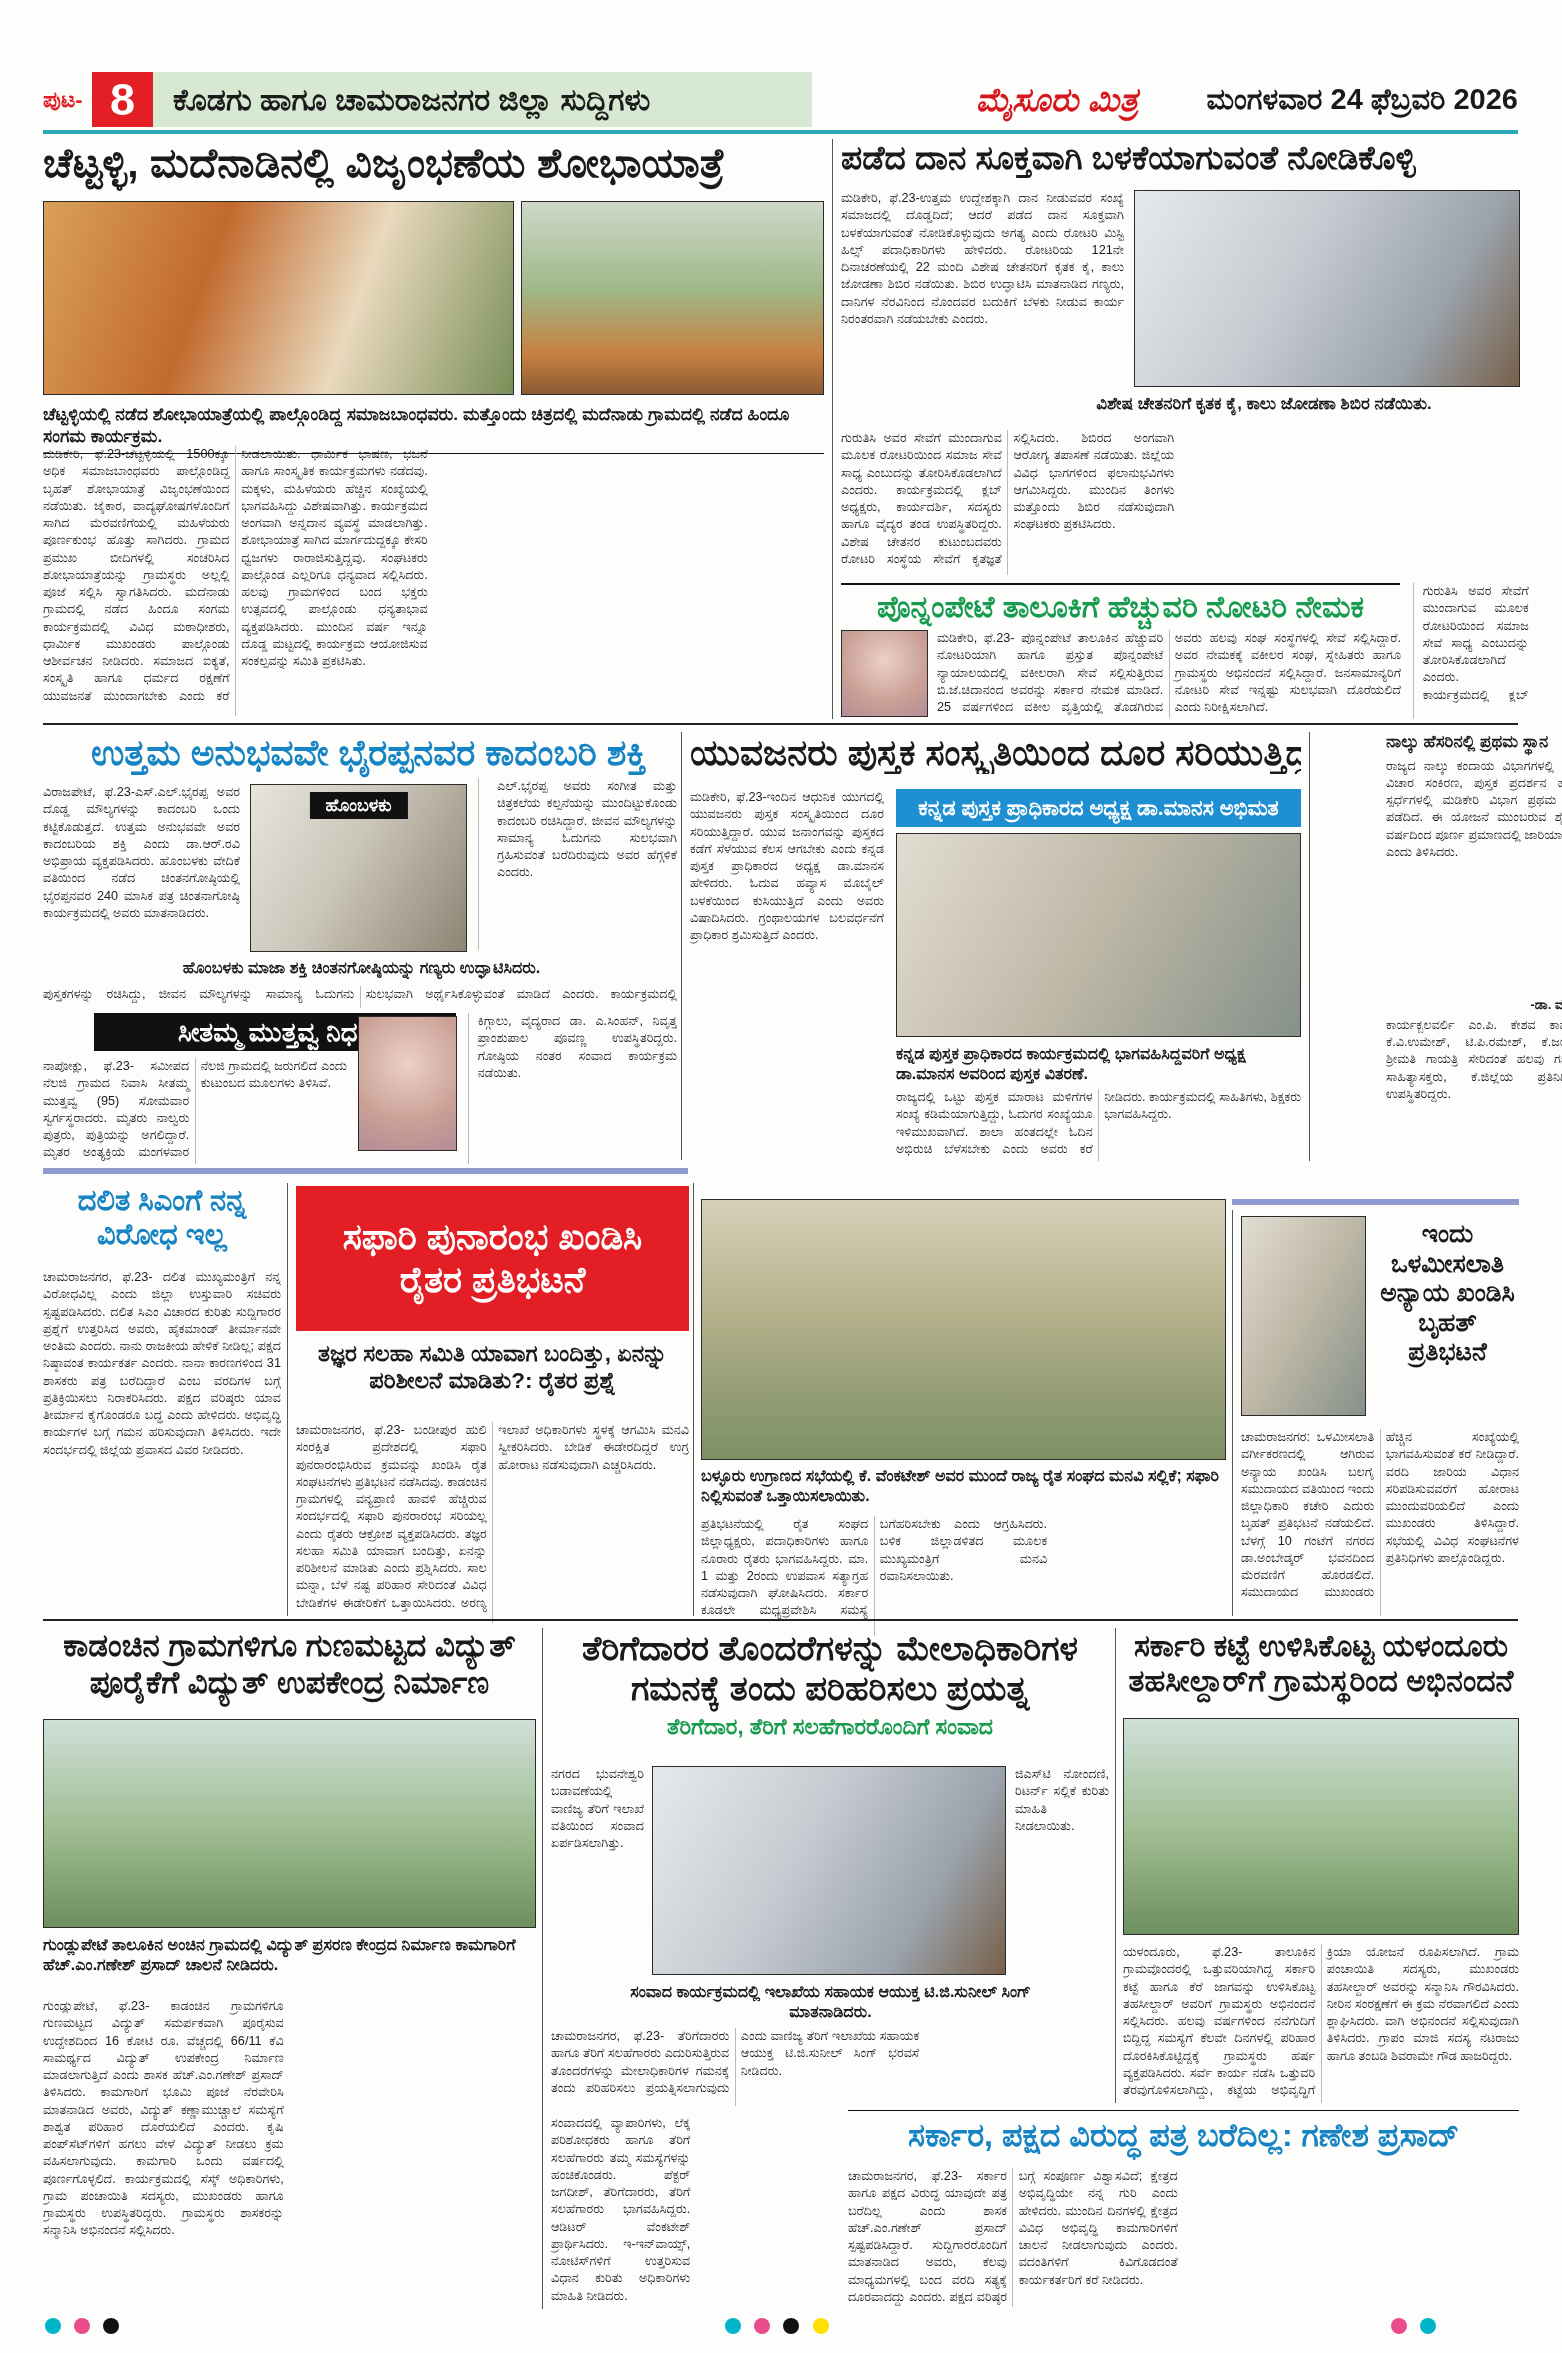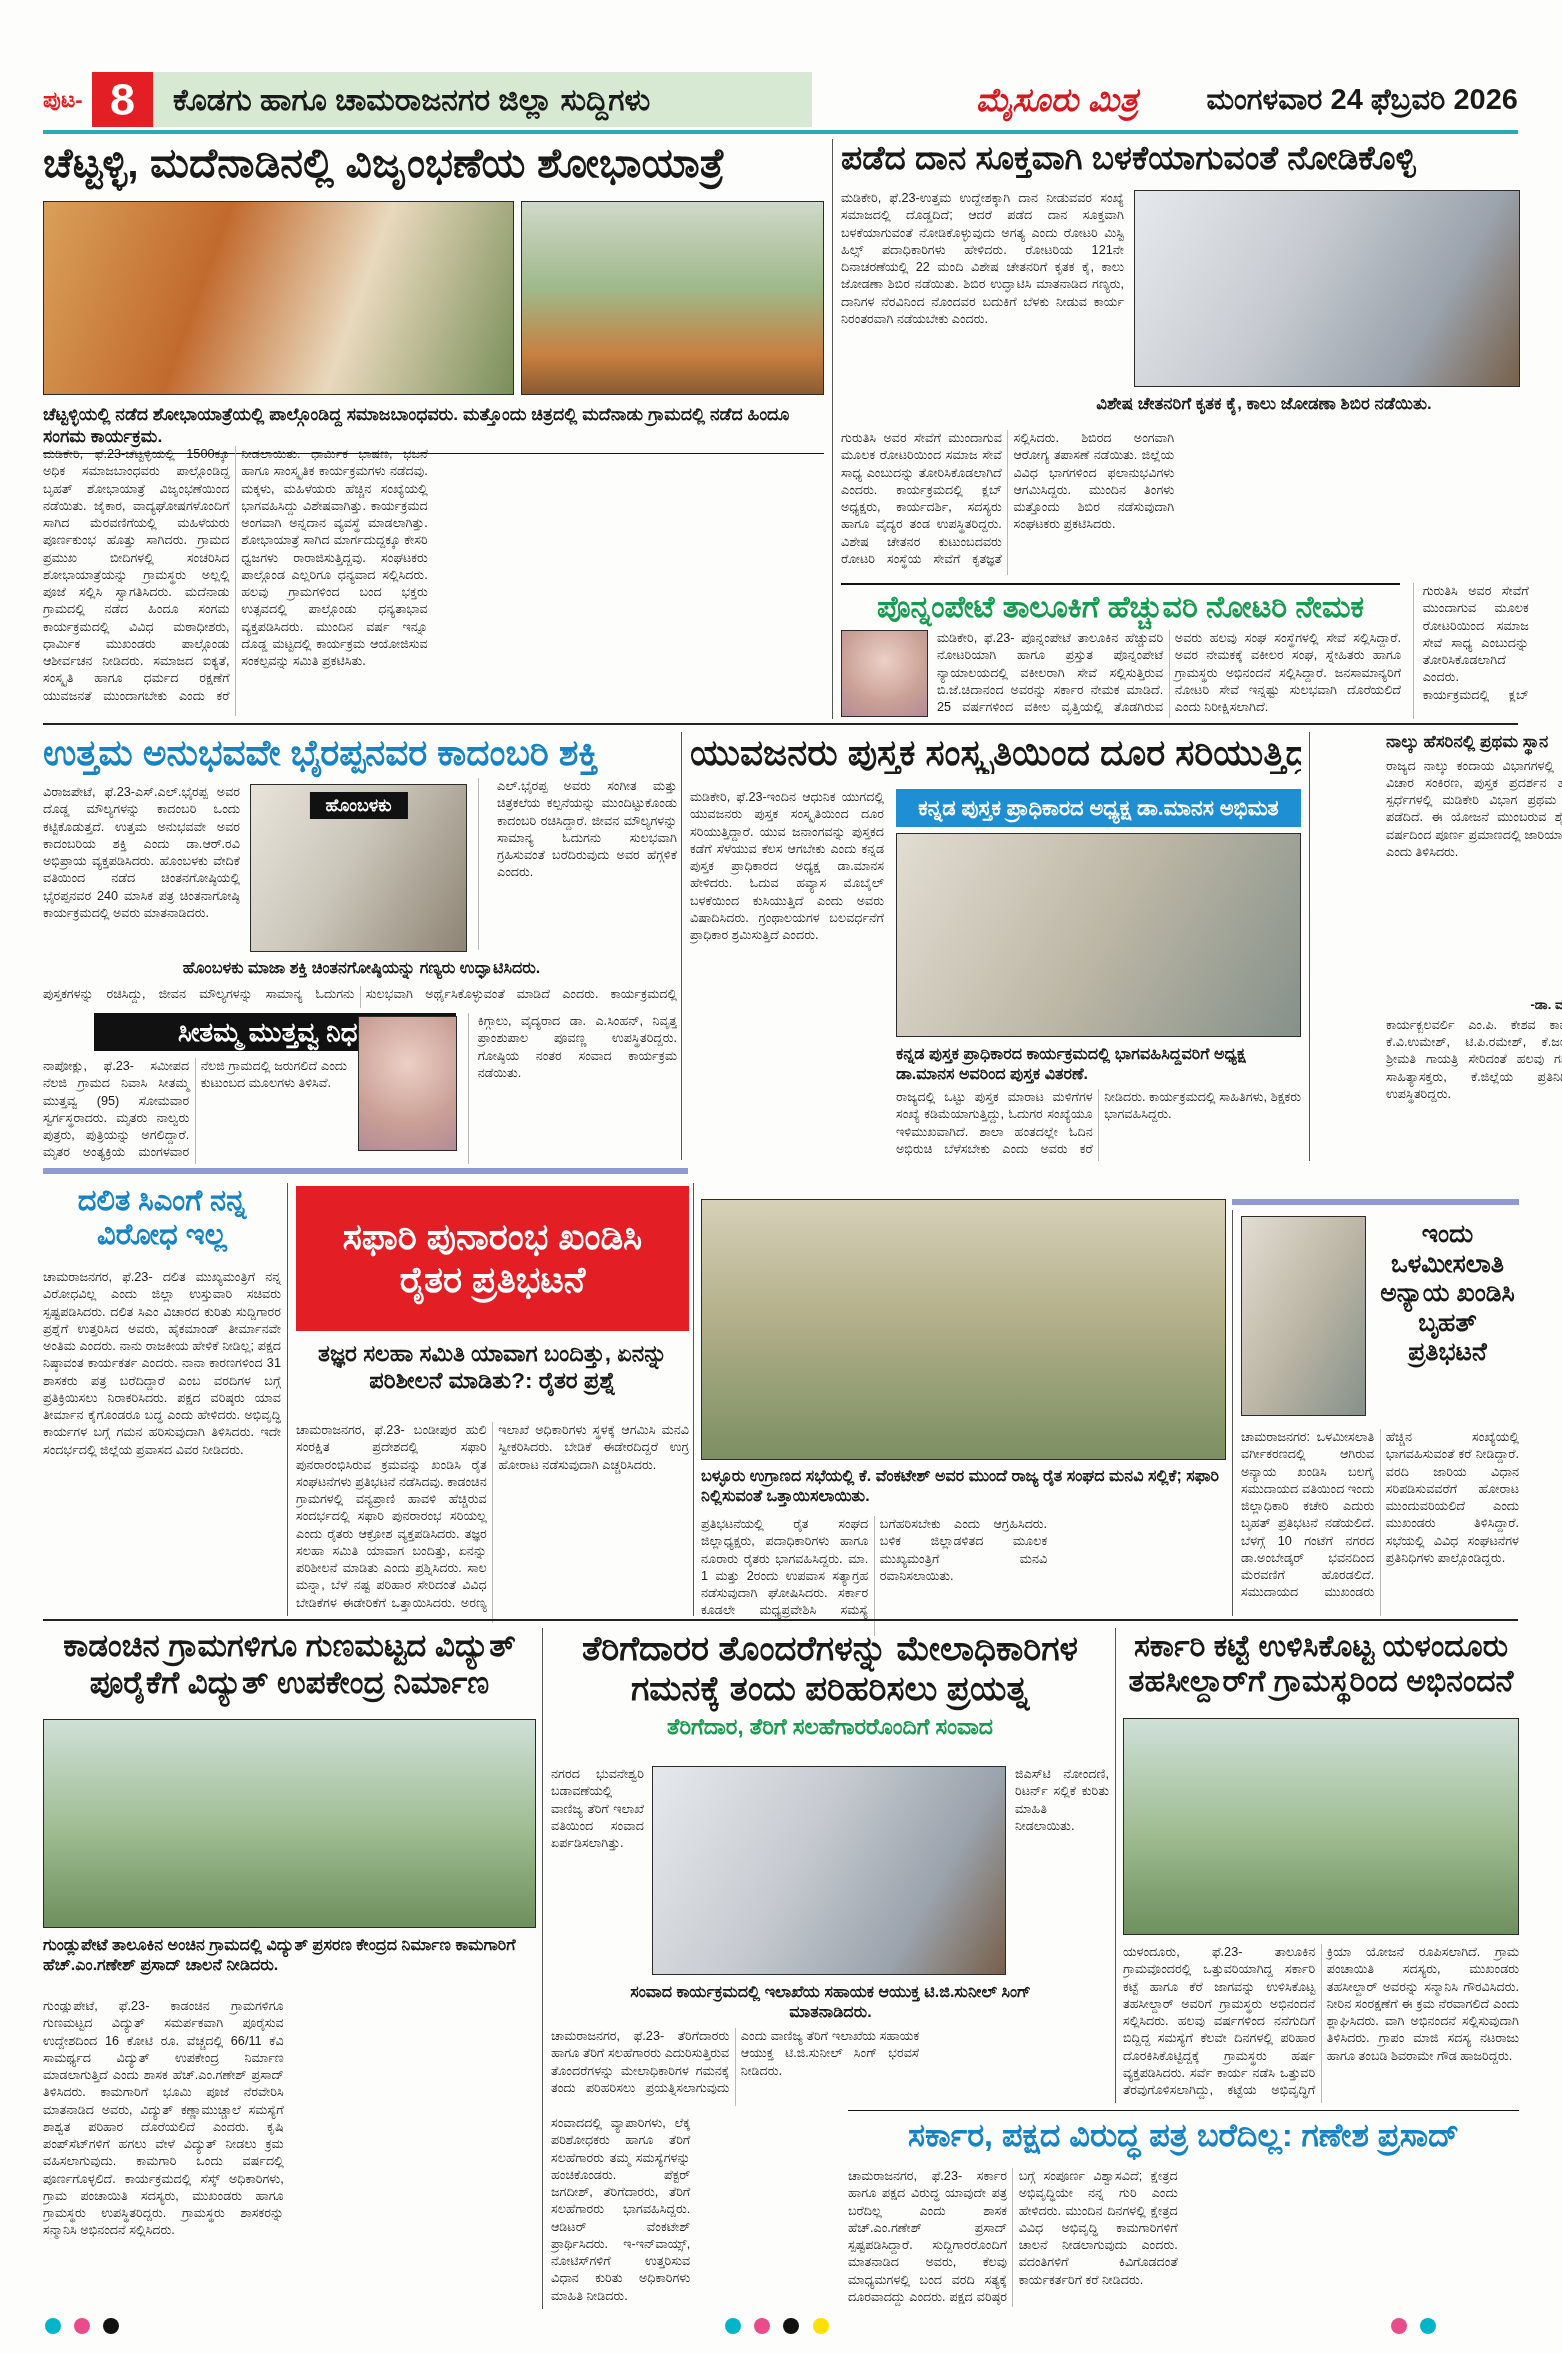--- a/index.html
+++ b/index.html
@@ -76,21 +76,21 @@
       <div class="hl" style="font-size:30px;color:#169b4f;text-align:center;margin-top:4.3px;white-space:nowrap;">ಪೊನ್ನಂಪೇಟೆ ತಾಲೂಕಿಗೆ ಹೆಚ್ಚುವರಿ ನೋಟರಿ ನೇಮಕ</div>
       <div class="photo ph-portrait" style="position:absolute;left:0;top:45px;width:87px;height:87px;"></div>
       <div class="body c2" style="position:absolute;left:96px;top:45px;width:464px;height:88px;">ಮಡಿಕೇರಿ, ಫೆ.23- ಪೊನ್ನಂಪೇಟೆ ತಾಲೂಕಿನ ಹೆಚ್ಚುವರಿ ನೋಟರಿಯಾಗಿ ಹಾಗೂ ಪ್ರಸ್ತುತ ಪೊನ್ನಂಪೇಟೆ ನ್ಯಾಯಾಲಯದಲ್ಲಿ ವಕೀಲರಾಗಿ ಸೇವೆ ಸಲ್ಲಿಸುತ್ತಿರುವ ಬಿ.ಜೆ.ಚಿದಾನಂದ ಅವರನ್ನು ಸರ್ಕಾರ ನೇಮಕ ಮಾಡಿದೆ. 25 ವರ್ಷಗಳಿಂದ ವಕೀಲ ವೃತ್ತಿಯಲ್ಲಿ ತೊಡಗಿರುವ ಅವರು ಹಲವು ಸಂಘ ಸಂಸ್ಥೆಗಳಲ್ಲಿ ಸೇವೆ ಸಲ್ಲಿಸಿದ್ದಾರೆ. ಅವರ ನೇಮಕಕ್ಕೆ ವಕೀಲರ ಸಂಘ, ಸ್ನೇಹಿತರು ಹಾಗೂ ಗ್ರಾಮಸ್ಥರು ಅಭಿನಂದನೆ ಸಲ್ಲಿಸಿದ್ದಾರೆ. ಜನಸಾಮಾನ್ಯರಿಗೆ ನೋಟರಿ ಸೇವೆ ಇನ್ನಷ್ಟು ಸುಲಭವಾಗಿ ದೊರೆಯಲಿದೆ ಎಂದು ನಿರೀಕ್ಷಿಸಲಾಗಿದೆ.</div>
     </div>
     <div class="body c1" style="position:absolute;left:572px;top:444px;width:106px;height:136px;border-left:0.7px solid #b9b9b9;padding-left:8.7px;">ಗುರುತಿಸಿ ಅವರ ಸೇವೆಗೆ ಮುಂದಾಗುವ ಮೂಲಕ ರೋಟರಿಯಿಂದ ಸಮಾಜ ಸೇವೆ ಸಾಧ್ಯ ಎಂಬುದನ್ನು ತೋರಿಸಿಕೊಡಲಾಗಿದೆ ಎಂದರು. ಕಾರ್ಯಕ್ರಮದಲ್ಲಿ ಕ್ಲಬ್ ಅಧ್ಯಕ್ಷರು, ಕಾರ್ಯದರ್ಶಿ, ಸದಸ್ಯರು ಹಾಗೂ ವೈದ್ಯರ ತಂಡ ಉಪಸ್ಥಿತರಿದ್ದರು. ವಿಶೇಷ ಚೇತನರ ಕುಟುಂಬದವರು ರೋಟರಿ ಸಂಸ್ಥೆಯ ಸೇವೆಗೆ ಕೃತಜ್ಞತೆ ಸಲ್ಲಿಸಿದರು. ಶಿಬಿರದ ಅಂಗವಾಗಿ ಆರೋಗ್ಯ ತಪಾಸಣೆ ನಡೆಯಿತು. ಜಿಲ್ಲೆಯ ವಿವಿಧ ಭಾಗಗಳಿಂದ ಫಲಾನುಭವಿಗಳು ಆಗಮಿಸಿದ್ದರು. ಮುಂದಿನ ತಿಂಗಳು ಮತ್ತೊಂದು ಶಿಬಿರ ನಡೆಸುವುದಾಗಿ ಸಂಘಟಕರು ಪ್ರಕಟಿಸಿದರು.</div>
   </div>
 
   <div class="abs hrule" style="left:43px;top:723px;width:1475px;"></div>
 
   <div class="abs" style="left:43px;top:732px;width:634px;height:275px;">
-    <div class="hl" style="font-size:36px;color:#1583c4;white-space:nowrap;">ಉತ್ತಮ ಅನುಭವವೇ ಭೈರಪ್ಪನವರ ಕಾದಂಬರಿ ಶಕ್ತಿ</div>
+    <div class="hl" style="font-size:36px;color:#1583c4;white-space:nowrap;margin-left:48px;">ಉತ್ತಮ ಅನುಭವವೇ ಭೈರಪ್ಪನವರ ಕಾದಂಬರಿ ಶಕ್ತಿ</div>
     <div class="body c1" style="position:absolute;left:0;top:52px;width:197px;height:172px;">ವಿರಾಜಪೇಟೆ, ಫೆ.23-ಎಸ್.ಎಲ್.ಭೈರಪ್ಪ ಅವರ ದೊಡ್ಡ ಮೌಲ್ಯಗಳನ್ನು ಕಾದಂಬರಿ ಒಂದು ಕಟ್ಟಿಕೊಡುತ್ತದೆ. ಉತ್ತಮ ಅನುಭವವೇ ಅವರ ಕಾದಂಬರಿಯ ಶಕ್ತಿ ಎಂದು ಡಾ.ಆರ್.ರವಿ ಅಭಿಪ್ರಾಯ ವ್ಯಕ್ತಪಡಿಸಿದರು. ಹೊಂಬಳಕು ವೇದಿಕೆ ವತಿಯಿಂದ ನಡೆದ ಚಿಂತನಗೋಷ್ಠಿಯಲ್ಲಿ ಭೈರಪ್ಪನವರ 240 ಮಾಸಿಕ ಪತ್ರ ಚಿಂತನಾಗೋಷ್ಠಿ ಕಾರ್ಯಕ್ರಮದಲ್ಲಿ ಅವರು ಮಾತನಾಡಿದರು.</div>
     <div class="photo ph-stage" style="position:absolute;left:207px;top:52px;width:217px;height:168px;">
       <div class="photolabel">ಹೊಂಬಳಕು</div>
     </div>
     <div class="body c1" style="position:absolute;left:435px;top:46px;width:199px;height:172px;border-left:0.7px solid #b9b9b9;padding-left:18px;box-sizing:border-box;">ಎಲ್.ಭೈರಪ್ಪ ಅವರು ಸಂಗೀತ ಮತ್ತು ಚಿತ್ರಕಲೆಯ ಕಲ್ಪನೆಯನ್ನು ಮುಂದಿಟ್ಟುಕೊಂಡು ಕಾದಂಬರಿ ರಚಿಸಿದ್ದಾರೆ. ಜೀವನ ಮೌಲ್ಯಗಳನ್ನು ಸಾಮಾನ್ಯ ಓದುಗನು ಸುಲಭವಾಗಿ ಗ್ರಹಿಸುವಂತೆ ಬರೆದಿರುವುದು ಅವರ ಹೆಗ್ಗಳಿಕೆ ಎಂದರು.</div>
     <div class="cap" style="position:absolute;left:94px;top:226px;width:449px;text-align:center;font-size:16px;">ಹೊಂಬಳಕು ಮಾಜಾ ಶಕ್ತಿ ಚಿಂತನಗೋಷ್ಠಿಯನ್ನು ಗಣ್ಯರು ಉದ್ಘಾಟಿಸಿದರು.</div>
     <div class="body c2" style="position:absolute;left:0;top:254px;width:634px;height:22px;">ಪುಸ್ತಕಗಳನ್ನು ರಚಿಸಿದ್ದು, ಜೀವನ ಮೌಲ್ಯಗಳನ್ನು ಸಾಮಾನ್ಯ ಓದುಗನು ಸುಲಭವಾಗಿ ಅರ್ಥೈಸಿಕೊಳ್ಳುವಂತೆ ಮಾಡಿದೆ ಎಂದರು. ಕಾರ್ಯಕ್ರಮದಲ್ಲಿ ಸಾಹಿತ್ಯಾಸಕ್ತರು, ವಿದ್ಯಾರ್ಥಿಗಳು ಹಾಗೂ ಉಪನ್ಯಾಸಕರು ಭಾಗವಹಿಸಿದ್ದರು.</div>
   </div>
   <div class="abs vr" style="left:681px;top:732px;height:428px;"></div>
 

